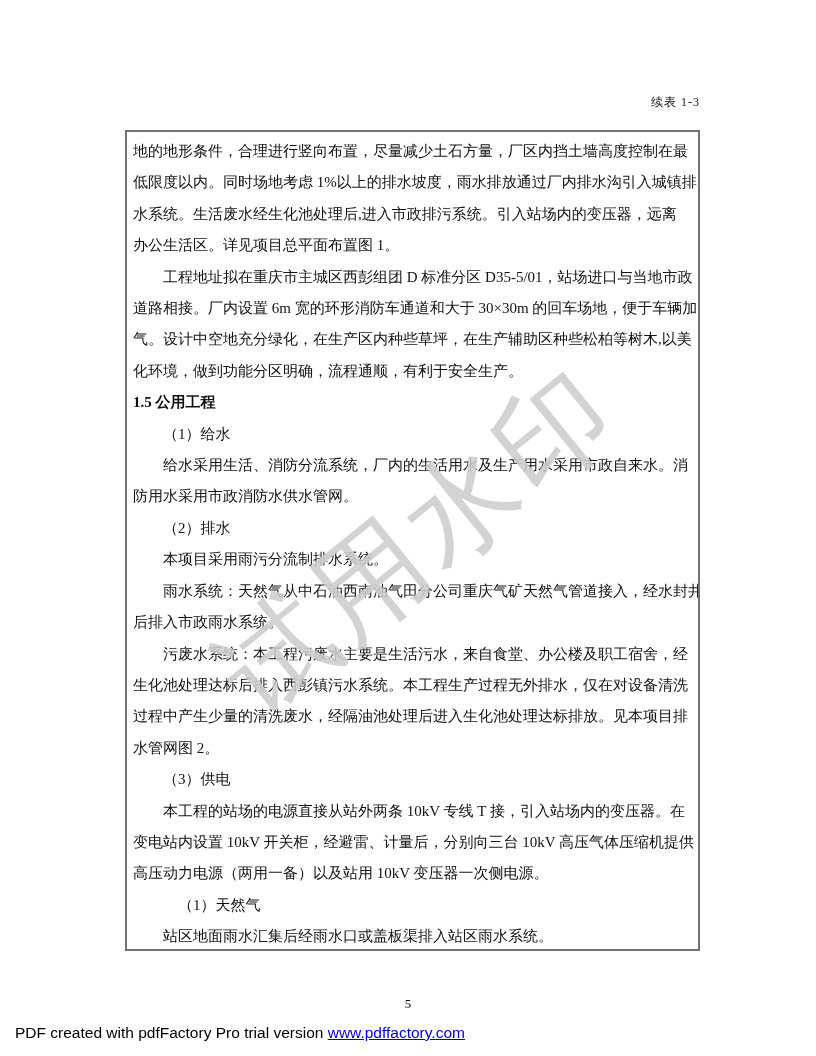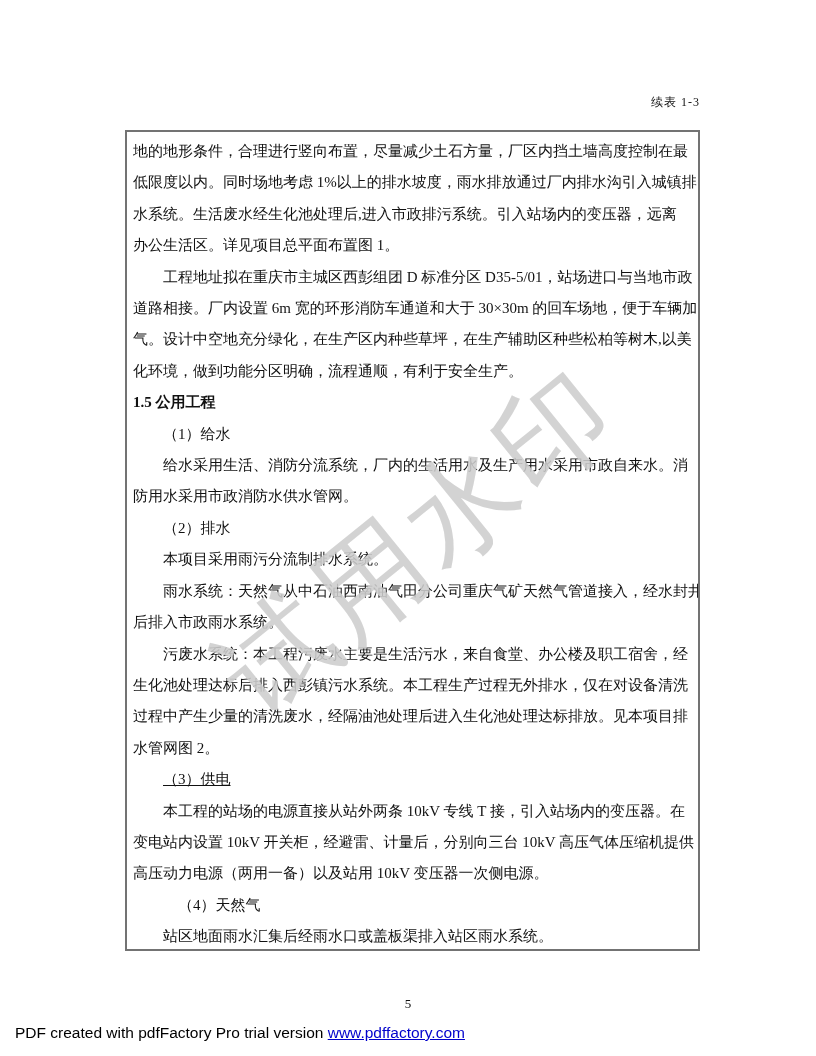--- a/index.html
+++ b/index.html
@@ -104,25 +104,25 @@
       <div class="line" style="padding-left: 2em;">给水采用生活、消防分流系统，厂内的生活用水及生产用水采用市政自来水。消</div>
       <div class="line">防用水采用市政消防水供水管网。</div>
       <div class="line" style="padding-left: 2em;">（2）排水</div>
       <div class="line" style="padding-left: 2em;">本项目采用雨污分流制排水系统。</div>
       <div class="line" style="padding-left: 2em;">雨水系统：天然气从中石油西南油气田分公司重庆气矿天然气管道接入，经水封井</div>
       <div class="line">后排入市政雨水系统。</div>
       <div class="line" style="padding-left: 2em;">污废水系统：本工程污废水主要是生活污水，来自食堂、办公楼及职工宿舍，经</div>
       <div class="line">生化池处理达标后排入西彭镇污水系统。本工程生产过程无外排水，仅在对设备清洗</div>
       <div class="line">过程中产生少量的清洗废水，经隔油池处理后进入生化池处理达标排放。见本项目排</div>
       <div class="line">水管网图 2。</div>
-      <div class="line" style="padding-left: 2em; text-decoration: underline;">（3）供电</div>
+      <div class="line" style="padding-left: 2em;">（3）供电</div>
       <div class="line" style="padding-left: 2em;">本工程的站场的电源直接从站外两条 10kV 专线 T 接，引入站场内的变压器。在</div>
       <div class="line">变电站内设置 10kV 开关柜，经避雷、计量后，分别向三台 10kV 高压气体压缩机提供</div>
       <div class="line">高压动力电源（两用一备）以及站用 10kV 变压器一次侧电源。</div>
-      <div class="line" style="padding-left: 3em;">（4）天然气</div>
+      <div class="line" style="padding-left: 3em;">（1）天然气</div>
       <div class="line" style="padding-left: 2em;">站区地面雨水汇集后经雨水口或盖板渠排入站区雨水系统。</div>
     </div>
 
   <div class="watermark">试用水印</div>
 
   <div class="pagenum">5</div>
 
   <div class="footer">
     <span>PDF created with pdfFactory Pro trial version </span><a href="#">www.pdffactory.com</a>
   </div>

